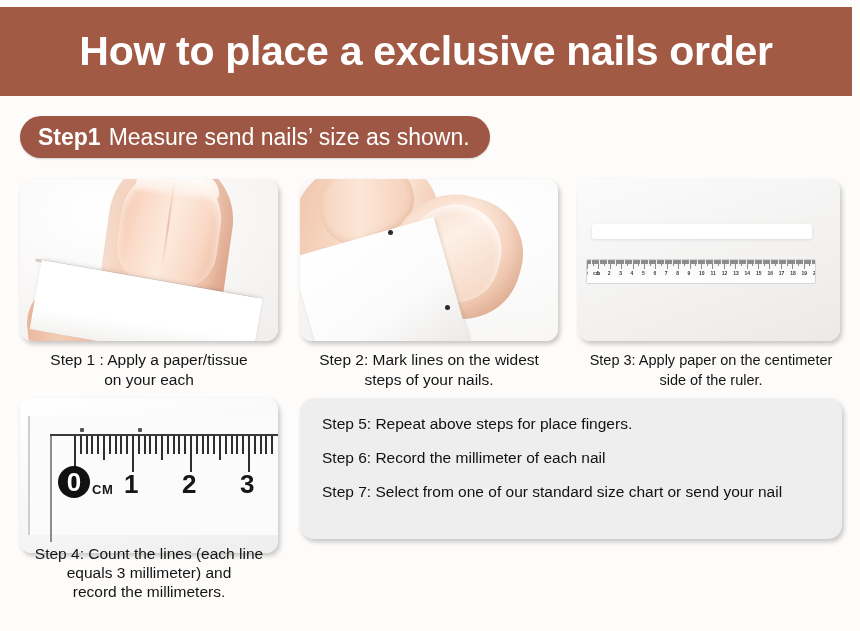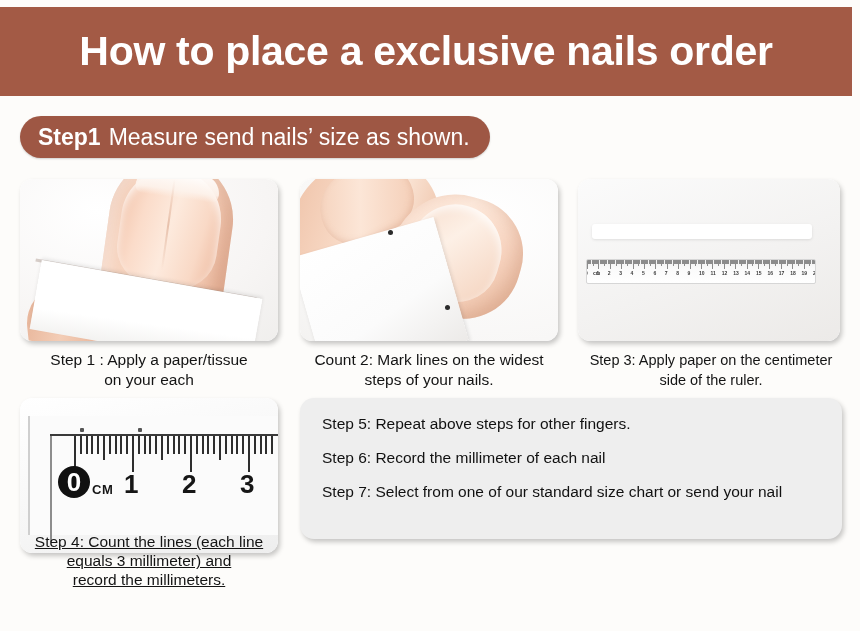--- a/index.html
+++ b/index.html
@@ -344,21 +344,21 @@
     position: absolute;
     text-align: center;
     font-size: 15.5px;
     color: #141414;
     line-height: 20px;
     font-family: "Liberation Sans", sans-serif;
   }
   .cap-1 { left: 8px;   top: 350px; width: 282px; }
   .cap-2 { left: 296px; top: 350px; width: 266px; }
   .cap-3 { left: 570px; top: 350px; width: 282px; font-size: 14.5px; }
-  .cap-4 { left: 4px;   top: 532px; width: 290px; line-height: 19px; text-decoration: underline; }
+  .cap-4 { left: 4px;   top: 544px; width: 290px; line-height: 19px; }
 
   
   .steps-panel {
     position: absolute;
     left: 300px; top: 398px;
     width: 542px; height: 141px;
     background: #eeeeee;
     border-radius: 14px;
     box-shadow: 2px 3px 5px rgba(0,0,0,0.22);
     padding: 16px 22px 0 22px;
@@ -714,34 +714,34 @@
     <div class="p4-dot" style="left: 60px; top: 30px;"></div>
         <div class="p4-dot" style="left: 118px; top: 30px;"></div>
       </div>
   </div>
 
   <div class="caption cap-1">
     <div>Step 1 : Apply a paper/tissue</div>
     <div>on your each</div>
   </div>
   <div class="caption cap-2">
-    <div>Count 2: Mark lines on the widest</div>
+    <div>Step 2: Mark lines on the widest</div>
     <div>steps of your nails.</div>
   </div>
   <div class="caption cap-3">
     <div>Step 3: Apply paper on the centimeter</div>
     <div>side of the ruler.</div>
   </div>
   <div class="caption cap-4">
     <div>Step 4: Count the lines (each line</div>
     <div>equals 3 millimeter) and</div>
     <div>record the millimeters.</div>
   </div>
 
   <div class="steps-panel">
-    <div class="steps-line">Step 5: Repeat above steps for other fingers.</div>
+    <div class="steps-line">Step 5: Repeat above steps for place fingers.</div>
     <div class="steps-line">Step 6: Record the millimeter of  each nail</div>
     <div class="steps-line wrap">
       <span>Step 7: Select from one of our standard size chart or send your nail</span>
     </div>
   </div>
 
 </div>
 
 </body></html>

